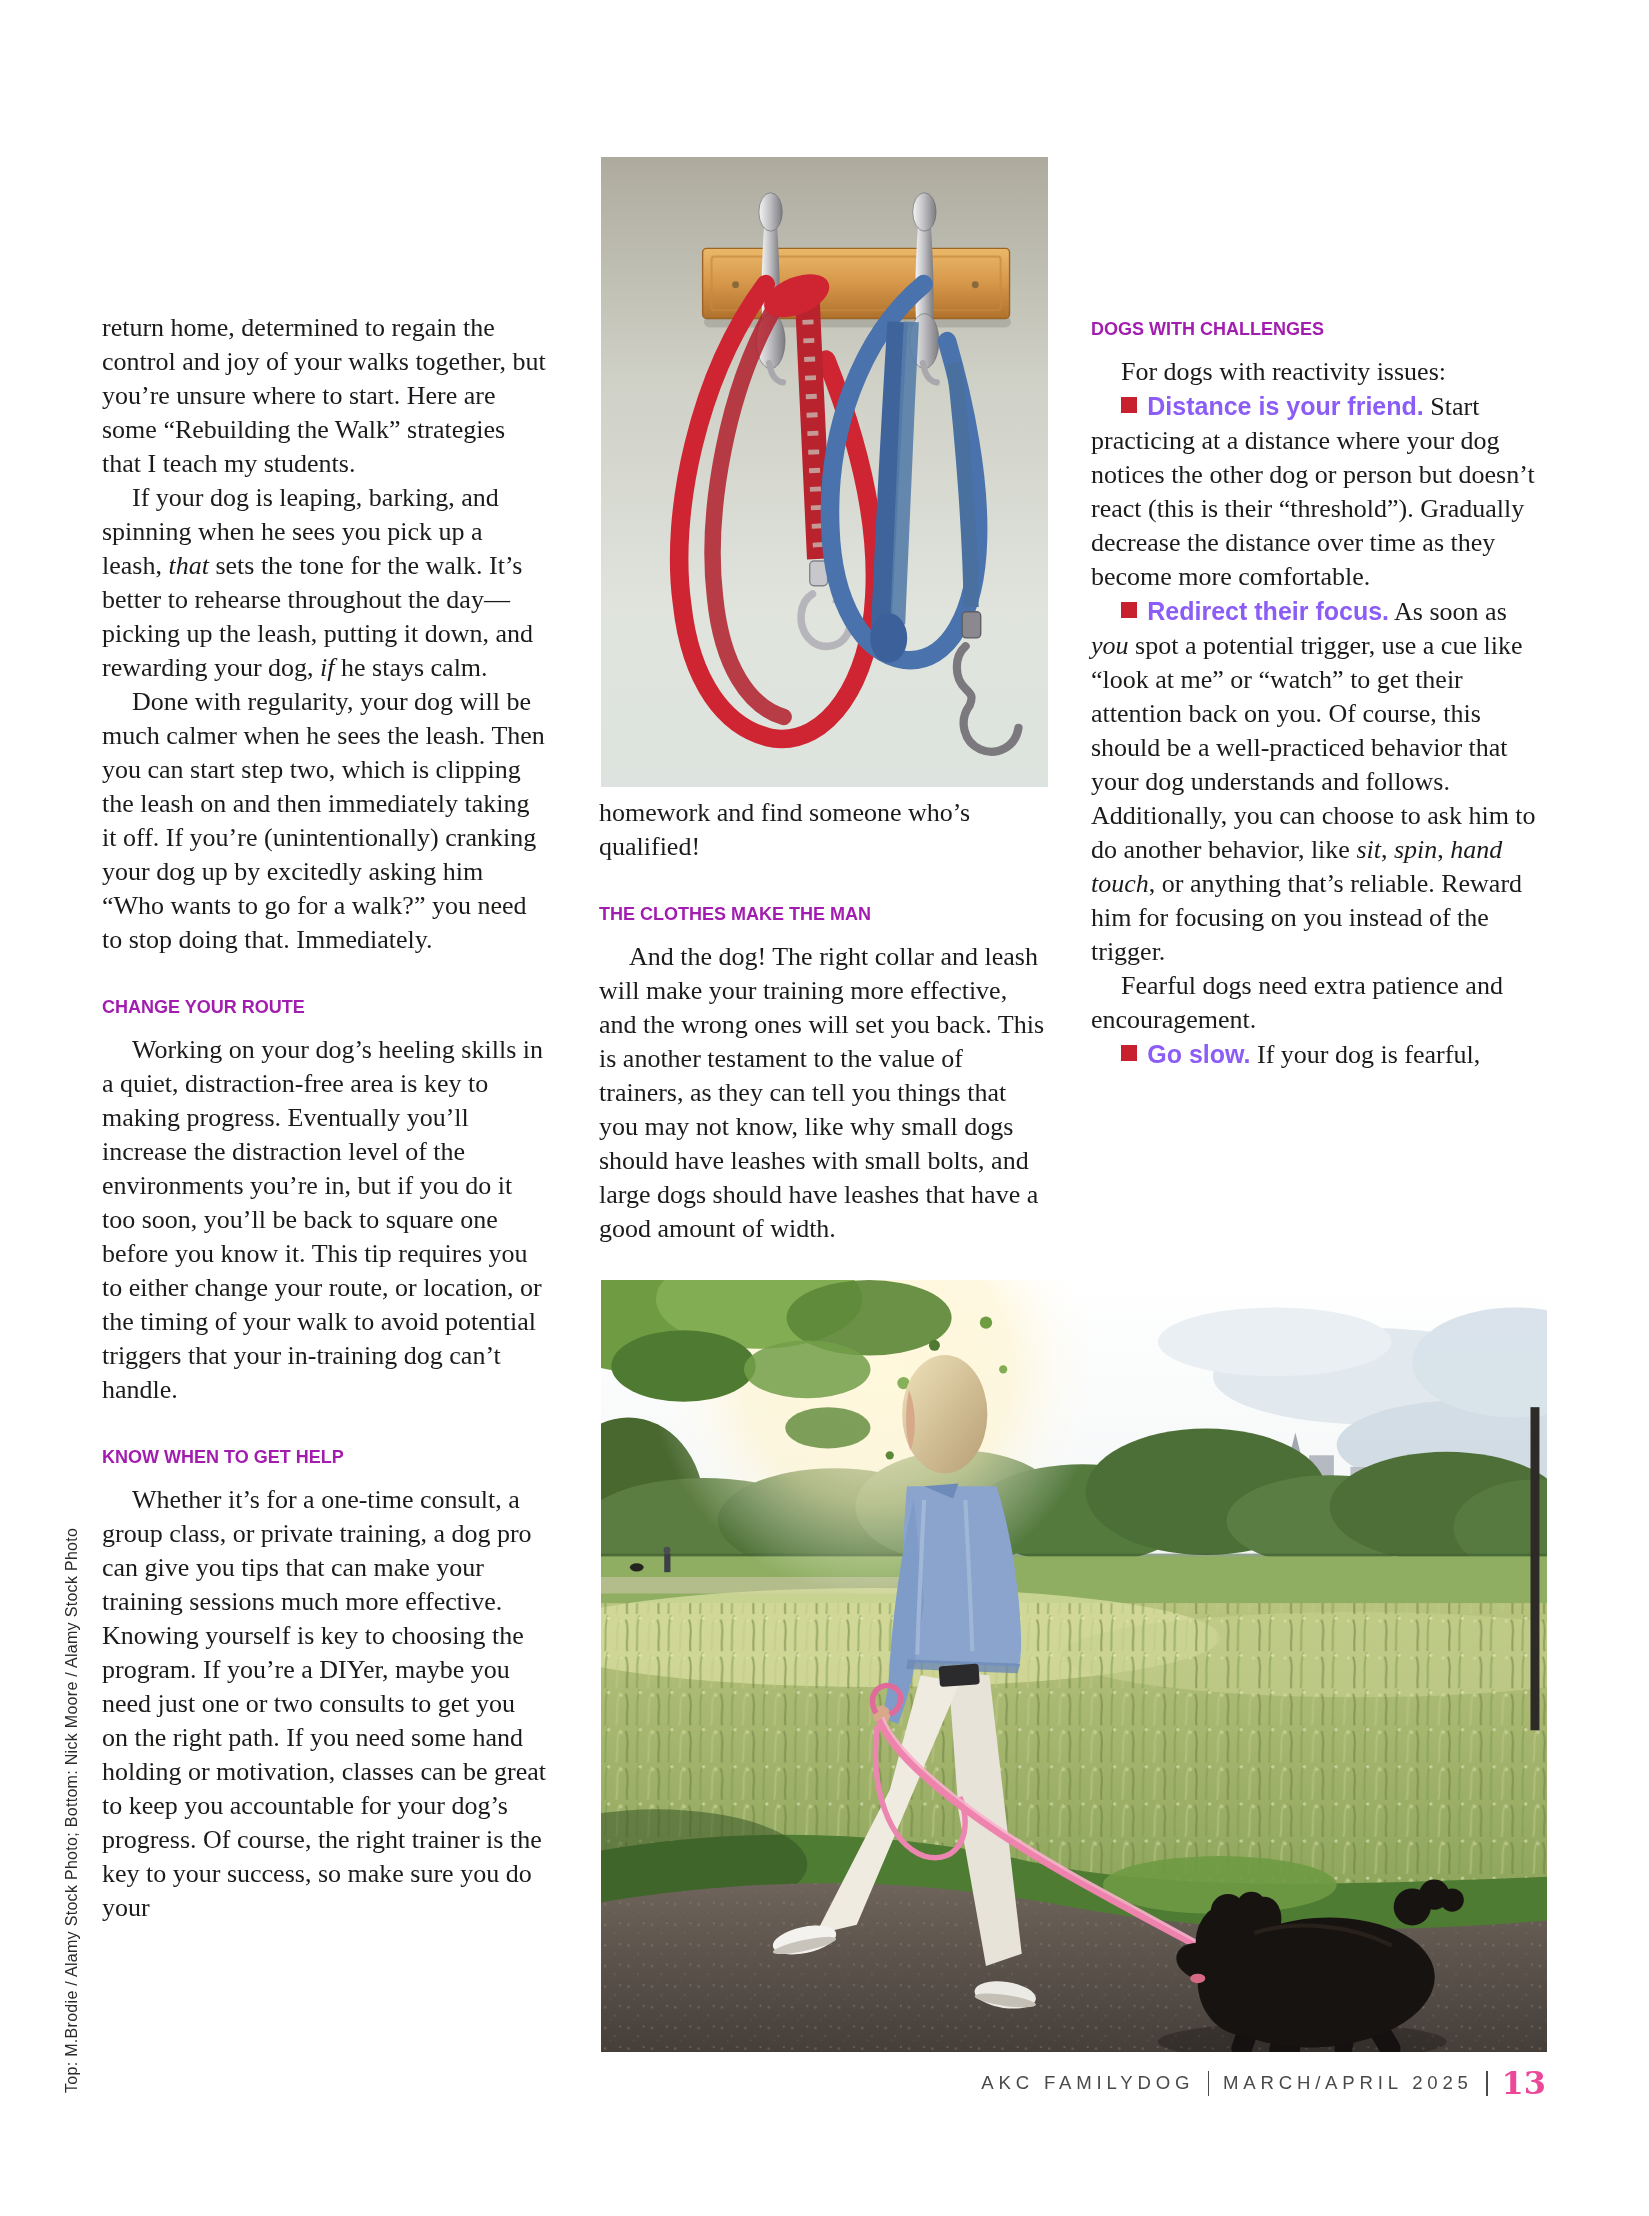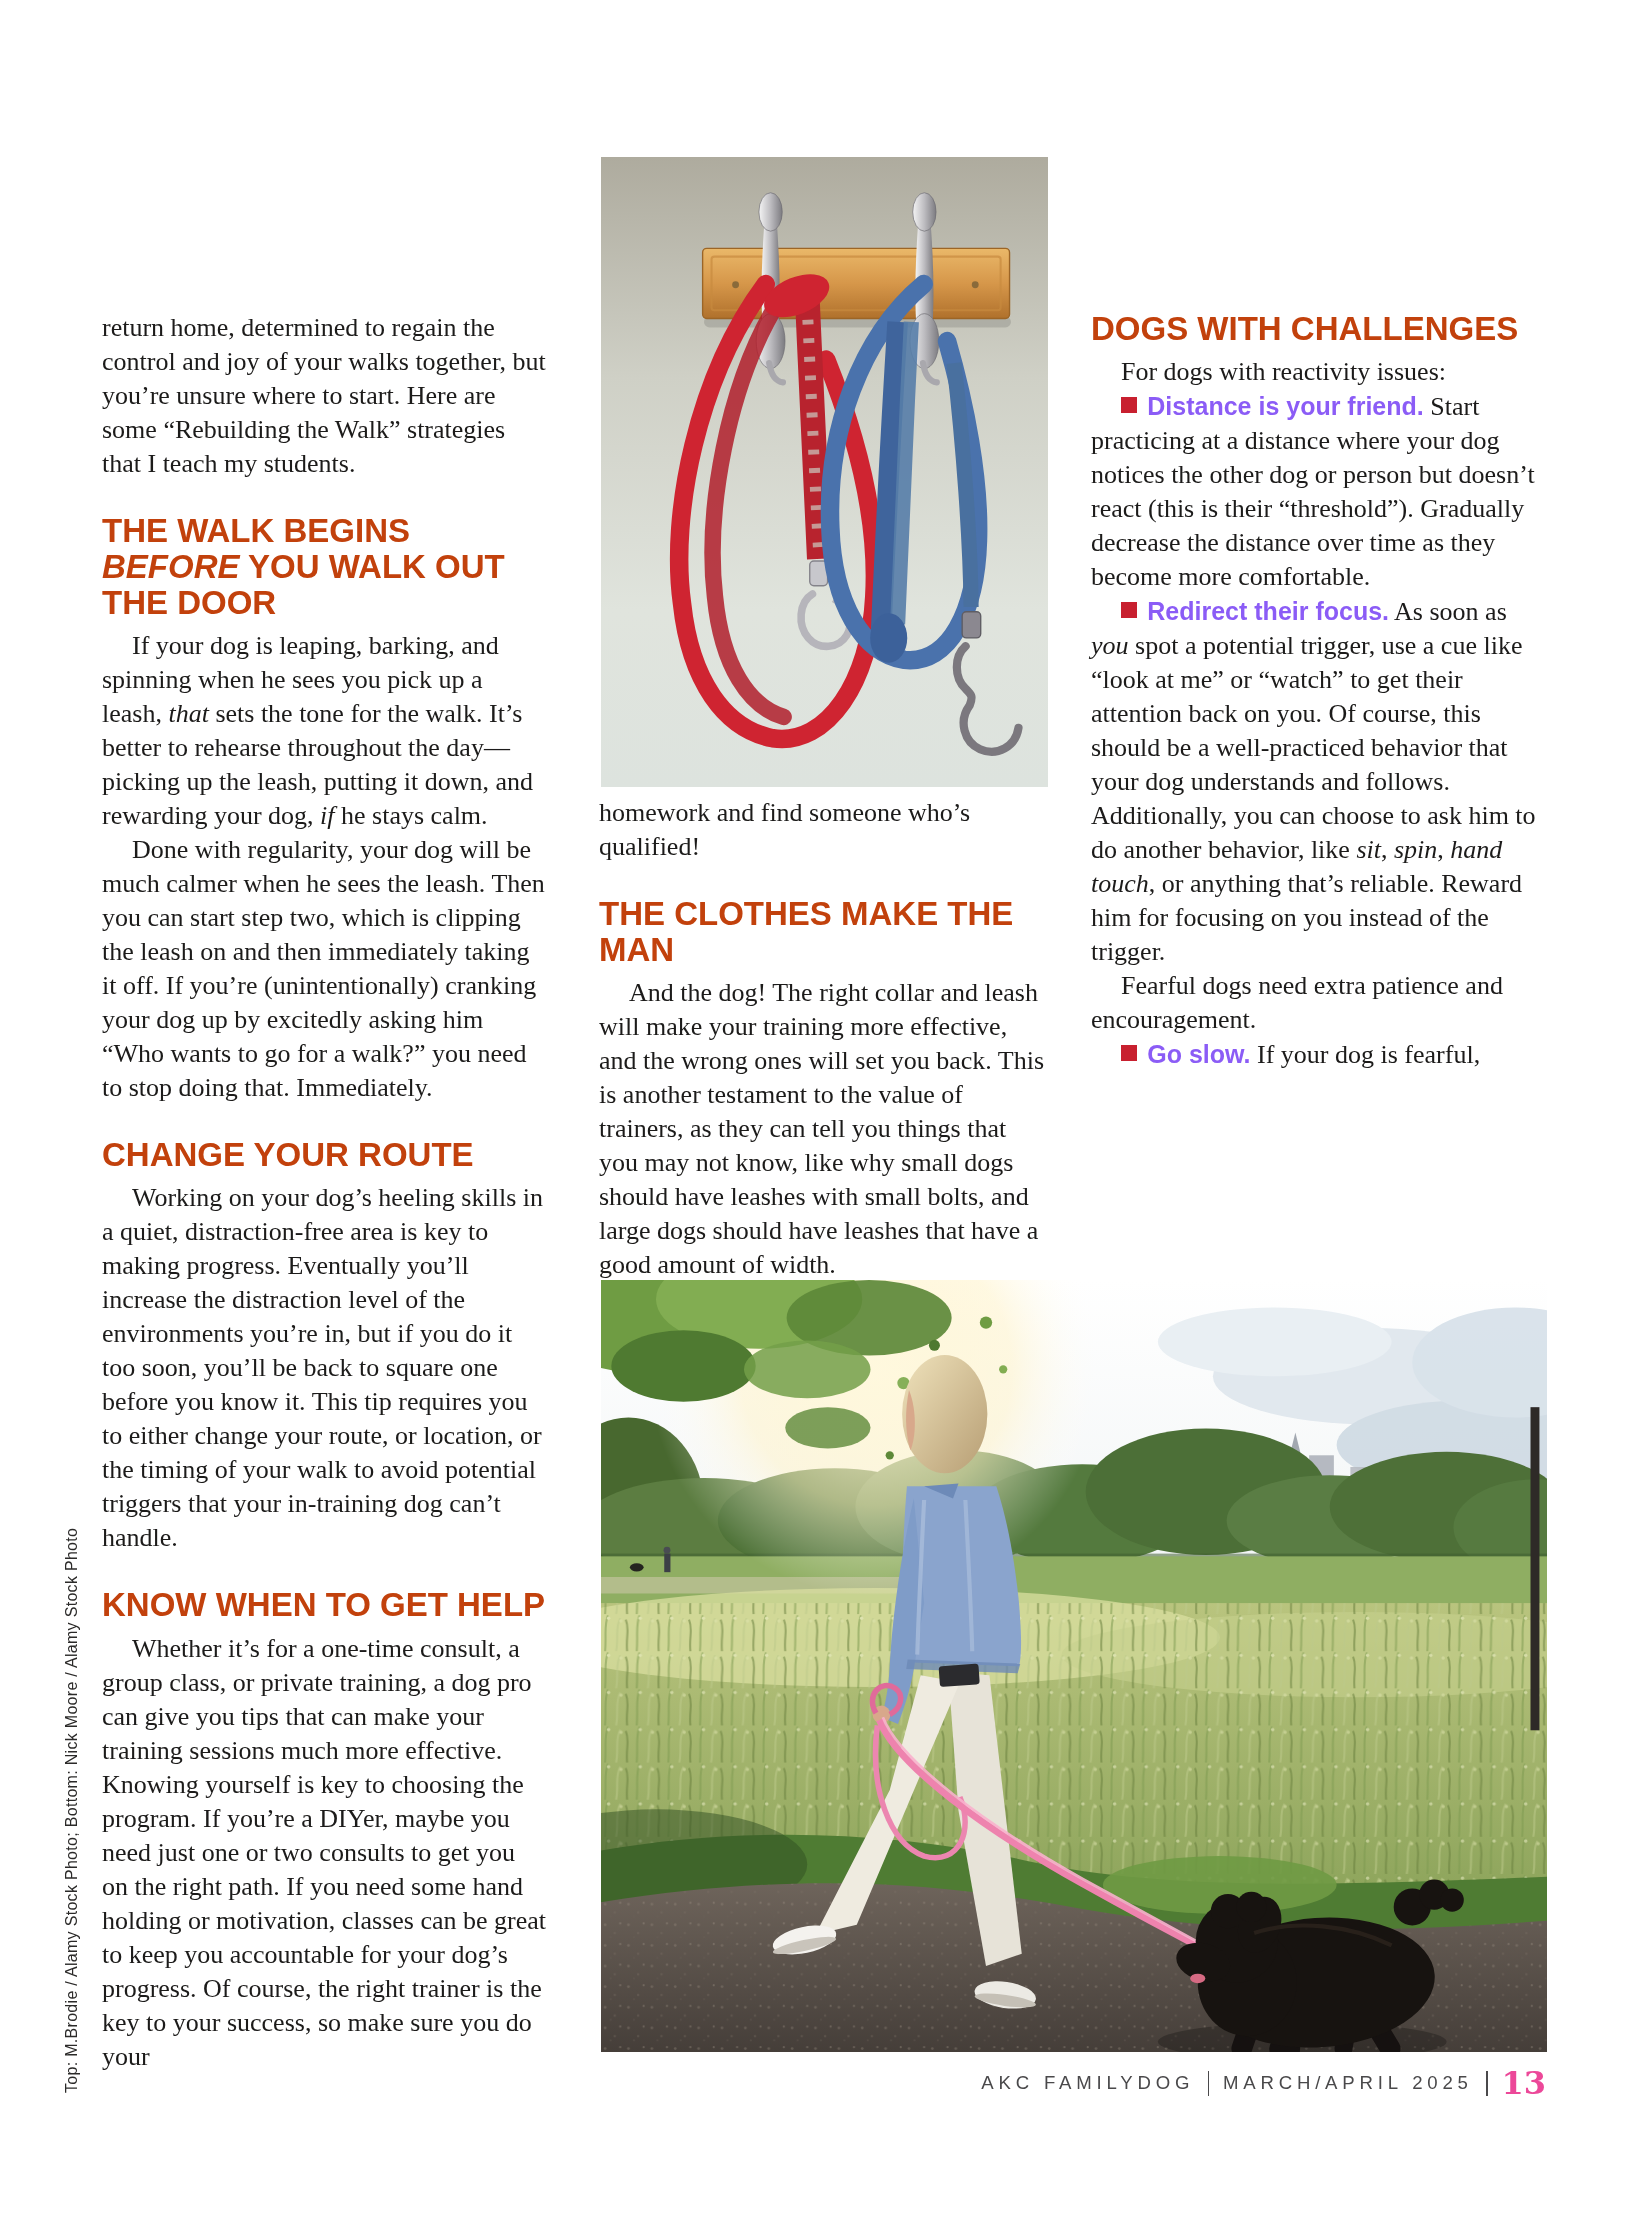--- a/index.html
+++ b/index.html
@@ -4,22 +4,22 @@
 <style>
   html,body{margin:0;padding:0;background:#ffffff;}
   .page{position:relative;width:1649px;height:2216px;background:#ffffff;overflow:hidden;
         font-family:"Liberation Serif",serif;color:#1c1b1a;}
   .col{position:absolute;}
   .col-left{left:102px;top:311px;width:445px;}
   .col-mid{left:599px;top:796px;width:448px;}
   .col-right{left:1091px;top:311px;width:455px;}
   .body{font-size:26px;line-height:34px;margin:0;color:#1c1b1a;text-align:left;}
   .ind{text-indent:30px;}
-  .hd{font-family:"Liberation Sans",sans-serif;font-weight:700;font-size:33px;line-height:36px;
-      color:#c2410c;margin:32px 0 8.2px 0;}
+  .hd{font-family:"Liberation Sans",sans-serif;font-weight:700;font-size:18px;line-height:36px;
+      color:#a21caf;margin:32px 0 8.2px 0;}
   .hd i{font-style:italic;}
   .hd.first{margin-top:0;}
   .sq{display:inline-block;width:16px;height:16px;background:#c8202f;margin-right:10.3px;
       vertical-align:baseline;position:relative;top:-2.1px;}
   .lead{font-family:"Liberation Sans",sans-serif;font-weight:700;font-size:25px;color:#8b5cf6;}
   .photo{position:absolute;overflow:hidden;}
   .photo svg{display:block;width:100%;height:100%;}
   .photo-top{left:601px;top:157px;width:447px;height:630px;}
   .photo-bottom{left:601px;top:1280px;width:946px;height:772px;}
   .credit{position:absolute;left:63px;top:1531px;height:562px;
@@ -94,21 +94,20 @@
         <ellipse cx="419" cy="700" rx="27" ry="36" fill="#3c619a"></ellipse>
         <path d="M514,300 C528,420 538,560 539,655" stroke="#49709f" stroke-width="22" fill="none"></path>
         <rect x="526" y="662" width="27" height="38" rx="6" fill="#8b8890" stroke="#5f5d63" stroke-width="2"></rect>
         <path d="M531,712 c-17,15 -17,46 0,62 c9,9 11,11 6,24 c-17,23 -8,54 15,64 c25,11 52,-4 56,-31" stroke="#7b787e" stroke-width="12" fill="none" stroke-linecap="round"></path>
       </g>
     </svg>
   </div>
 
   <div class="col col-left">
     <p class="body">return home, determined to regain the control and joy of your walks together, but you’re unsure where to start. Here are some “Rebuilding the Walk” strategies that I teach my students.</p>
-    <h3 class="hd"><span>THE WALK BEGINS </span><i>BEFORE</i><span> YOU WALK OUT THE DOOR</span></h3>
     <p class="body ind"><span>If your dog is leaping, barking, and spinning when he sees you pick up a leash, </span><i>that</i><span> sets the tone for the walk. It’s better to rehearse throughout the day—picking up the leash, putting it down, and rewarding your dog, </span><i>if</i><span> he stays calm.</span></p>
     <p class="body ind">Done with regularity, your dog will be much calmer when he sees the leash. Then you can start step two, which is clipping the leash on and then immediately taking it off. If you’re (unintentionally) cranking your dog up by excitedly asking him “Who wants to go for a walk?” you need to stop doing that. Immediately.</p>
     <h3 class="hd">CHANGE YOUR ROUTE</h3>
     <p class="body ind">Working on your dog’s heeling skills in a quiet, distraction-free area is key to making progress. Eventually you’ll increase the distraction level of the environments you’re in, but if you do it too soon, you’ll be back to square one before you know it. This tip requires you to either change your route, or location, or the timing of your walk to avoid potential triggers that your in-training dog can’t handle.</p>
     <h3 class="hd">KNOW WHEN TO GET HELP</h3>
     <p class="body ind">Whether it’s for a one-time consult, a group class, or private training, a dog pro can give you tips that can make your training sessions much more effective. Knowing yourself is key to choosing the program. If you’re a DIYer, maybe you need just one or two consults to get you on the right path. If you need some hand holding or motivation, classes can be great to keep you accountable for your dog’s progress. Of course, the right trainer is the key to your success, so make sure you do your</p>
   </div>
 
   <div class="col col-mid">
     <p class="body">homework and find someone who’s qualified!</p>

